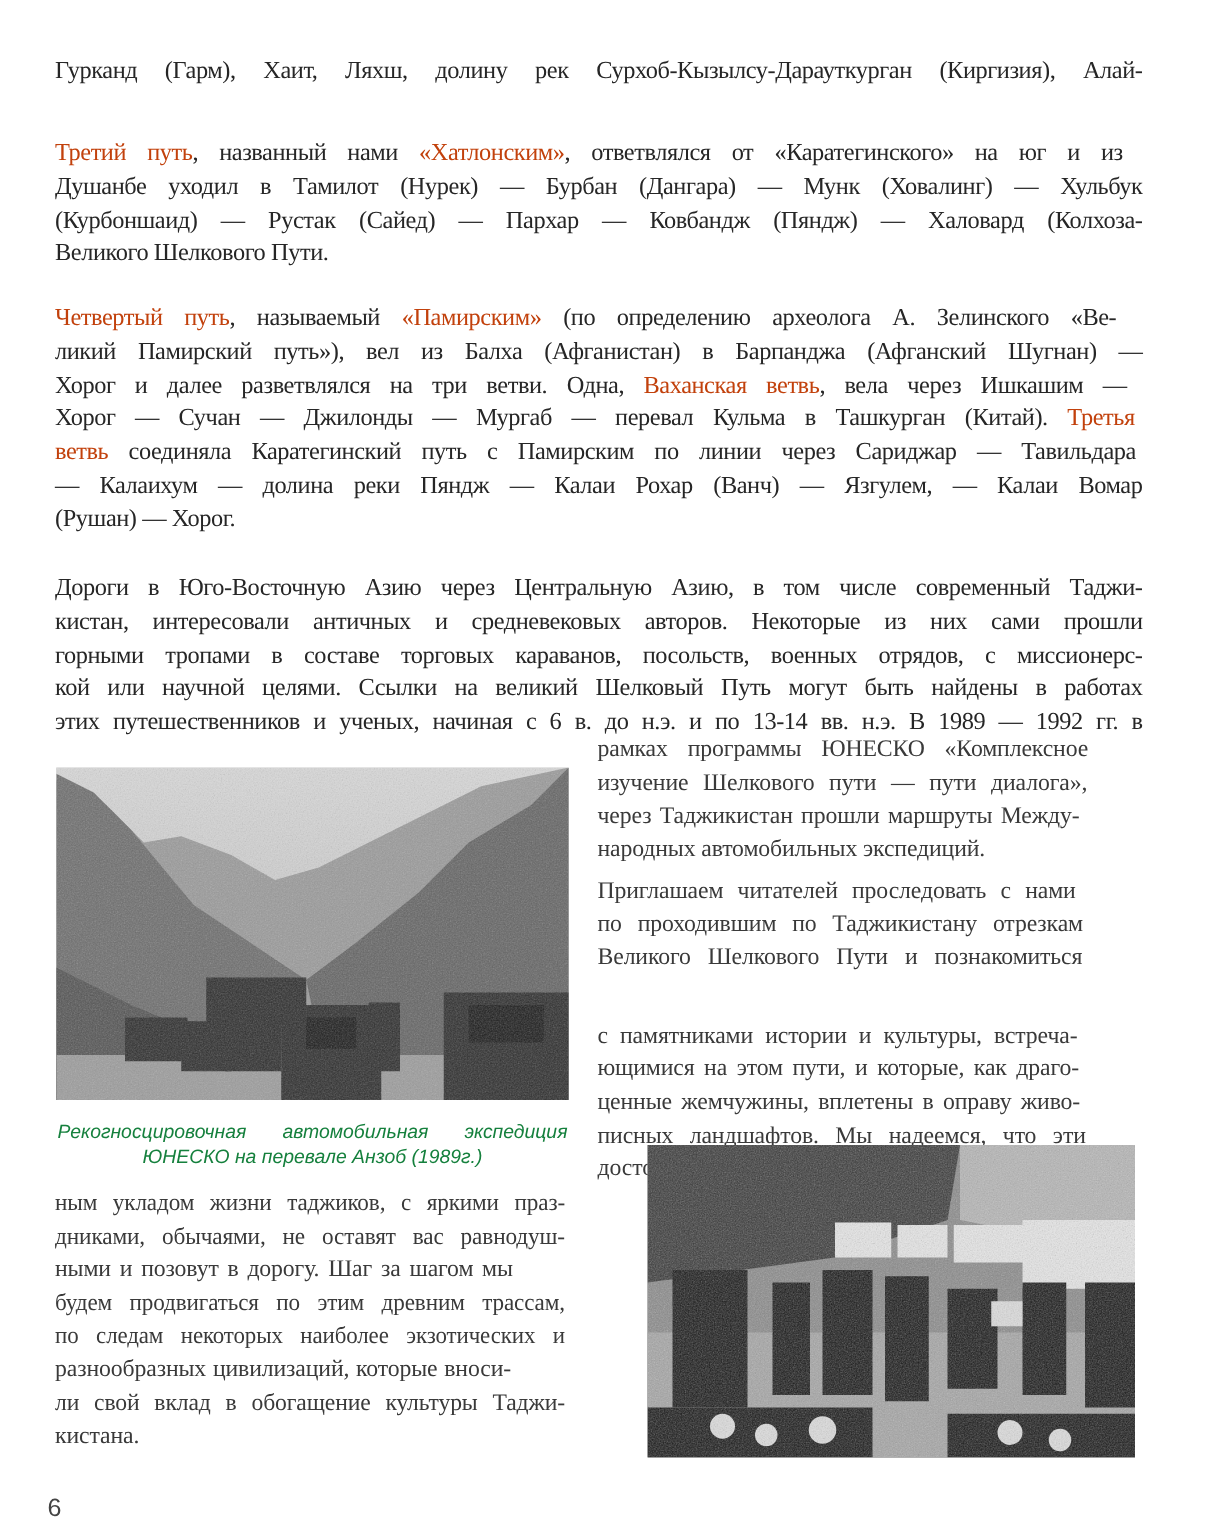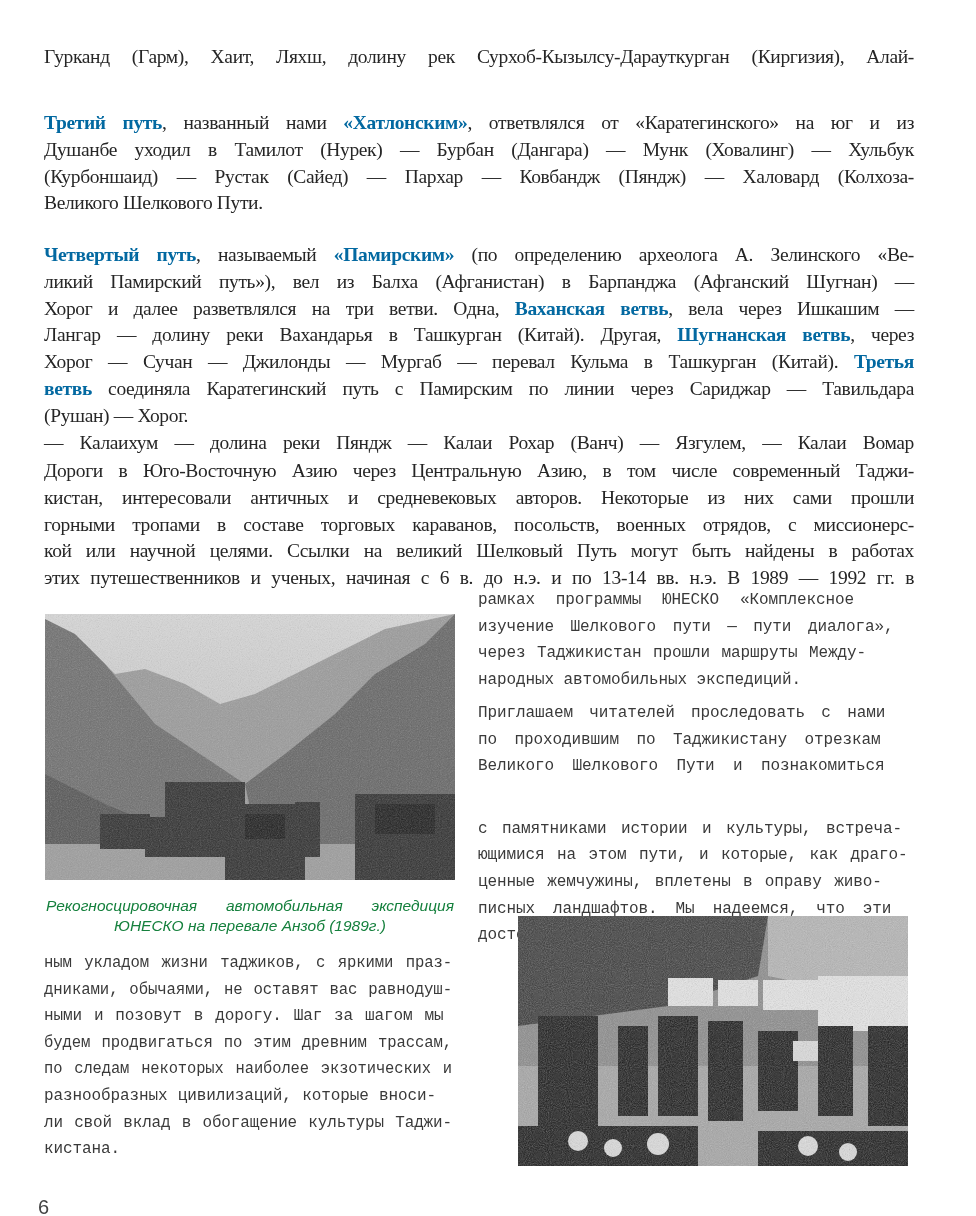--- a/index.html
+++ b/index.html
@@ -7,24 +7,24 @@
     width:976px; height:1216px; position:relative; overflow:hidden;
     background:#ffffff; color:#2a2a2a;
   }
   .narrow {
     font-family:"Liberation Serif", serif;
     font-size:19.5px; line-height:26.8px;
     letter-spacing:-0.35px;
     text-align:justify; position:absolute; color:#262626;
     transform-origin:0 0;
   }
-  .narrow b { font-weight:bold; color:#0369a1; }
+  .narrow b { font-weight:normal; color:#c2410c; }
   .wide {
-    font-family:Liberation Mono, monospace;
-    font-size:16px; line-height:26.6px;
+    font-family:Liberation Serif, serif;
+    font-size:19px; line-height:26.6px;
     text-align:justify; position:absolute; color:#3a3a3a;
     letter-spacing:-0.1px;
   }
   .caption {
     position:absolute; font-family:"Liberation Sans", sans-serif;
     font-style:italic; font-size:15.5px; line-height:20px;
     text-align:center; color:#15803d;
   }
   .photo { position:absolute; overflow:hidden; }
   .photo svg { display:block; width:100%; height:100%; }
@@ -46,25 +46,24 @@
   <span class="line" style="display: block; word-spacing: 12.3494px; text-align-last: left;"><b>Третий путь</b><span>, названный нами </span><b>«Хатлонским»</b><span>, ответвлялся от «Каратегинского» на юг и из</span></span>
   <span class="line" style="display: block; word-spacing: 13.0156px; text-align-last: left;">Душанбе уходил в Тамилот (Нурек) — Бурбан (Дангара) — Мунк (Ховалинг) — Хульбук</span>
   <span class="line" style="display: block; word-spacing: 14.1634px; text-align-last: left;">(Курбоншаид) — Рустак (Сайед) — Пархар — Ковбандж (Пяндж) — Халовард (Колхоза-</span>
   <span class="line last" style="display: block;">Великого Шелкового Пути.</span>
 </div>
 
 <div class="narrow" style="left:44px; top:242px; width:870px;">
   <span class="line" style="display: block; word-spacing: 12.8247px; text-align-last: left;"><b>Четвертый путь</b><span>, называемый </span><b>«Памирским»</b><span> (по определению археолога А. Зелинского «Ве-</span></span>
   <span class="line" style="display: block; word-spacing: 13.017px; text-align-last: left;">ликий Памирский путь»), вел из Балха (Афганистан) в Барпанджа (Афганский Шугнан) —</span>
   <span class="line" style="display: block; word-spacing: 10.9988px; text-align-last: left;"><span>Хорог и далее разветвлялся на три ветви. Одна, </span><b>Ваханская ветвь</b><span>, вела через Ишкашим —</span></span>
-  <span class="line" style="display: block; word-spacing: 11.7557px; text-align-last: left;"><span>Лангар — долину реки Вахандарья  в Ташкурган (Китай). Другая, </span><b>Шугнанская ветвь</b><span>, через</span></span>
   <span class="line" style="display: block; word-spacing: 11.1683px; text-align-last: left;"><span>Хорог — Сучан — Джилонды — Мургаб — перевал Кульма в Ташкурган (Китай). </span><b>Третья</b></span>
   <span class="line" style="display: block; word-spacing: 11.7188px; text-align-last: left;"><b>ветвь</b><span> соединяла Каратегинский путь с Памирским по линии через Сариджар — Тавильдара</span></span>
+  <span class="line" style="display: block; word-spacing: 11.8806px; text-align-last: left;">— Калаихум — долина реки Пяндж — Калаи Рохар (Ванч) — Язгулем, — Калаи Вомар</span>
   <span class="line last" style="display: block;">(Рушан) — Хорог.</span>
-  <span class="line" style="display: block; word-spacing: 11.8806px; text-align-last: left;">— Калаихум — долина реки Пяндж — Калаи Рохар (Ванч) — Язгулем, — Калаи Вомар</span>
 </div>
 
 <div class="narrow" style="left:44px; top:458px; width:870px;">
   <span class="line" style="display: block; word-spacing: 11.0597px; text-align-last: left;">Дороги в Юго-Восточную Азию через Центральную Азию, в том числе современный Таджи-</span>
   <span class="line" style="display: block; word-spacing: 14.6875px; text-align-last: left;">кистан, интересовали античных и средневековых авторов. Некоторые из них сами прошли</span>
   <span class="line" style="display: block; word-spacing: 12.7344px; text-align-last: left;">горными тропами в составе торговых караванов, посольств, военных отрядов, с миссионерс-</span>
   <span class="line" style="display: block; word-spacing: 9.70192px; text-align-last: left;">кой или научной целями. Ссылки на великий Шелковый Путь могут быть найдены в работах</span>
   <span class="line" style="display: block; word-spacing: 6.13203px; text-align-last: left;">этих путешественников и ученых, начиная с 6 в. до н.э. и по 13-14 вв. н.э. В 1989 — 1992 гг. в</span>
 </div>
 

